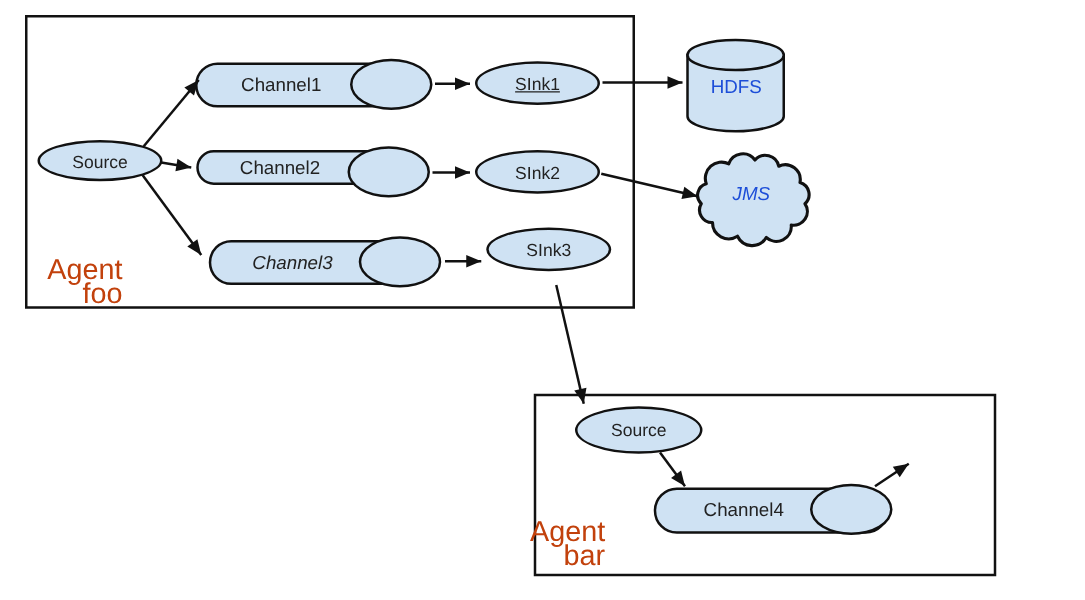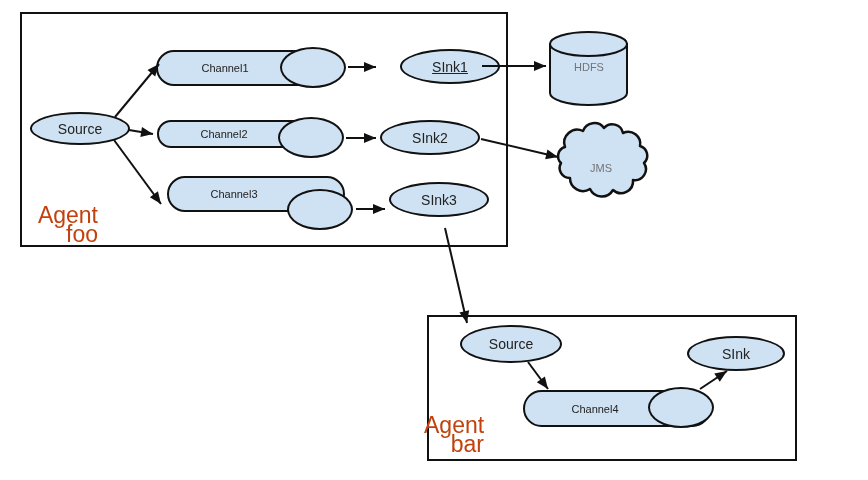--- a/index.html
+++ b/index.html
@@ -14,31 +14,31 @@
     position:absolute;border:2px solid #111;background:#cfe2f3;border-radius:50%;
     display:flex;align-items:center;justify-content:center;
     font-size:14px;z-index:2;box-sizing:border-box;
   }
   .stadium{
     position:absolute;border:2px solid #111;background:#cfe2f3;border-radius:999px;
     z-index:2;box-sizing:border-box;
   }
   .stadium .ch-label{
     position:absolute;left:0;top:0;bottom:0;right:44px;
-    display:flex;align-items:center;justify-content:center;font-size:11px;
+    display:flex;align-items:center;justify-content:center;font-size:15px;
   }
   .cap{
     position:absolute;border:2px solid #111;background:#cfe2f3;border-radius:50%;
     z-index:2;box-sizing:border-box;
   }
   .agent-label{
     position:absolute;z-index:2;font-size:23px;line-height:19px;text-align:right;color:#c2410c;
   }
   .ext-label{
-    position:absolute;z-index:4;font-size:11px;text-align:center;color:#737373;
+    position:absolute;z-index:4;font-size:15px;text-align:center;color:#1d4ed8;
   }
   svg.overlay{position:absolute;left:0;top:0;z-index:3;pointer-events:none;}
 </style>
 </head>
 <body>
 
 <div class="stage">
 
   <div class="agent-box" style="left:20px;top:12px;width:484px;height:231px;"></div>
   <div class="agent-label" style="left:36px;top:206px;width:62px;">
@@ -53,26 +53,26 @@
   <div class="stadium" style="left:156px;top:50px;width:182px;height:36px;">
     <span class="ch-label">Channel1</span>
   </div>
   <div class="cap" style="left:280px;top:47px;width:66px;height:41px;"></div>
 
   <div class="stadium" style="left:157px;top:120px;width:178px;height:28px;">
     <span class="ch-label">Channel2</span>
   </div>
   <div class="cap" style="left:278px;top:117px;width:66px;height:41px;"></div>
 
-  <div class="stadium" style="left:167px;top:176px;width:178px;height:36px;">
+  <div class="stadium" style="left:167px;top:192px;width:178px;height:36px;font-style:italic;">
     <span class="ch-label">Channel3</span>
   </div>
   <div class="cap" style="left:287px;top:189px;width:66px;height:41px;"></div>
 
-  <div class="ellipse" style="left:400px;top:49px;width:100px;height:35px;text-decoration:underline;">
+  <div class="ellipse" style="left:380px;top:49px;width:100px;height:35px;text-decoration:underline;">
     <span>SInk1</span>
   </div>
   <div class="ellipse" style="left:380px;top:120px;width:100px;height:35px;justify-content:center;">
     <span>SInk2</span>
   </div>
   <div class="ellipse" style="left:389px;top:182px;width:100px;height:35px;">
     <span>SInk3</span>
   </div>
 
   <div class="agent-box" style="left:427px;top:315px;width:366px;height:142px;"></div>
@@ -83,26 +83,23 @@
 
   <div class="ellipse" style="left:460px;top:325px;width:102px;height:38px;">
     <span>Source</span>
   </div>
 
   <div class="stadium" style="left:523px;top:390px;width:188px;height:37px;">
     <span class="ch-label">Channel4</span>
   </div>
   <div class="cap" style="left:648px;top:387px;width:66px;height:41px;"></div>
 
-  <div class="ellipse" style="left:687px;top:336px;width:98px;height:35px;">
-    <span>SInk</span>
-  </div>
 
   <div class="ext-label" style="left:550px;top:61px;width:78px;">HDFS</div>
-  <div class="ext-label" style="left:562px;top:162px;width:78px;">JMS</div>
+  <div class="ext-label" style="left:562px;top:147px;width:78px;font-style:italic;">JMS</div>
 
   <svg class="overlay" width="868" height="480" viewBox="0 0 868 480">
     <defs>
       <marker id="arw" markerUnits="userSpaceOnUse" markerWidth="14" markerHeight="12" refX="13" refY="6" orient="auto">
         <path d="M1,1 L13,6 L1,11 Z" fill="#111"></path>
       </marker>
     </defs>
 
     <g>
       <path d="M550,44 L550,93 A38.5,12 0 0,0 627,93 L627,44 Z" fill="#cfe2f3" stroke="#111" stroke-width="2"></path>

